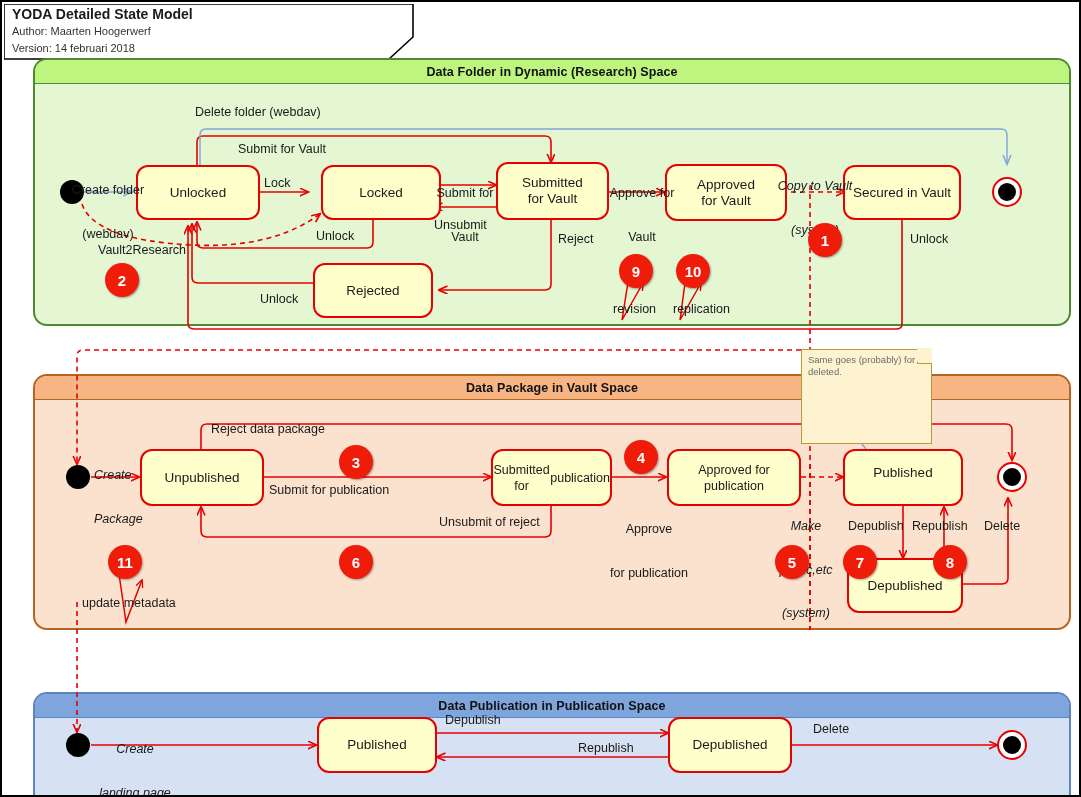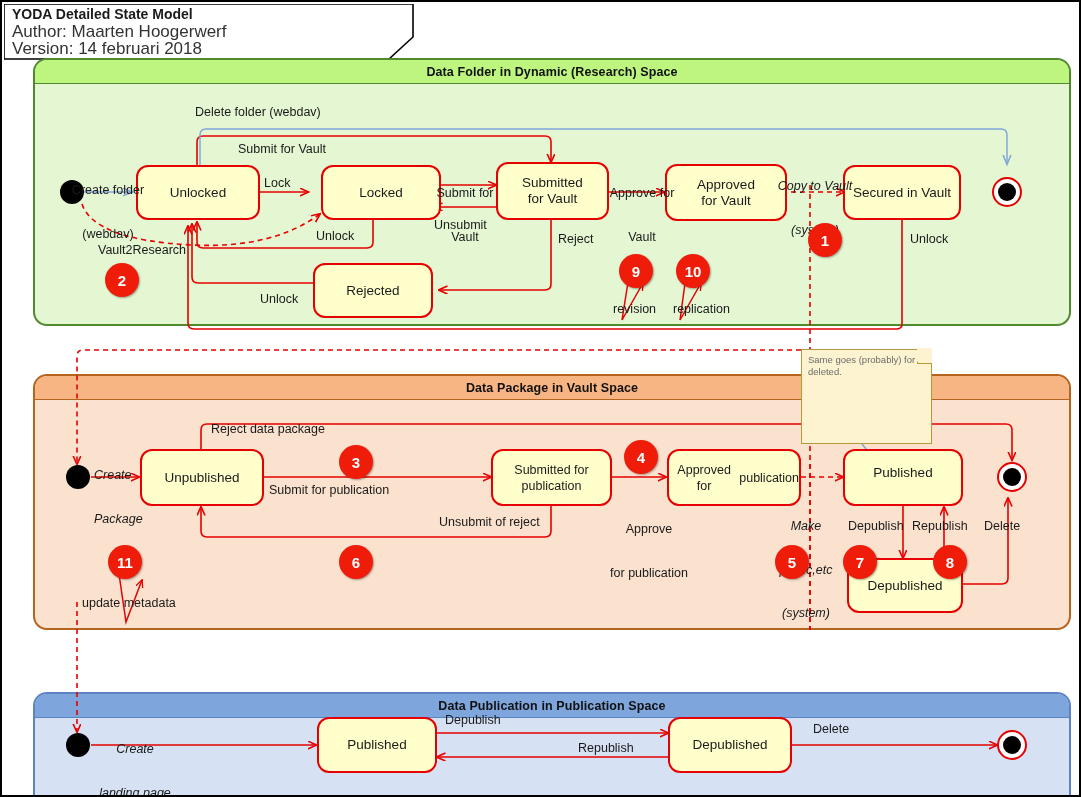--- a/index.html
+++ b/index.html
@@ -6,21 +6,21 @@
   body{width:1081px;height:797px;position:relative;
        font-family:"Liberation Sans","DejaVu Sans",sans-serif;
        -webkit-font-smoothing:antialiased;}
   #page{position:absolute;left:0;top:0;width:1081px;height:797px;overflow:hidden;
         border:2px solid #000;box-sizing:border-box;background:#fff;}
 
   
   #titleblock{position:absolute;left:2px;top:2px;width:410px;height:56px;}
   #titleblock .tb-txt{position:absolute;left:8px;top:2px;color:#1a1a1a;}
   .tb-title{font-size:14px;font-weight:bold;line-height:17px;}
-  .tb-line{font-size:17px;line-height:17px;color:#333;}
+  .tb-line{font-size:11px;line-height:17px;color:#333;}
 
   
   .lane{position:absolute;box-sizing:border-box;border-radius:14px;overflow:hidden;}
   .lane-head{position:absolute;left:0;top:0;right:0;height:24px;
              text-align:center;font-size:12.5px;font-weight:bold;color:#111;
              line-height:24px;letter-spacing:.1px;box-sizing:border-box;}
   .lane-body{position:absolute;left:0;right:0;bottom:0;top:24px;}
 
   #lane1{left:31px;top:56px;width:1038px;height:268px;border:2px solid #4f8a2f;background:#e4f6d2;}
   #lane1 .lane-head{background:#bdf57e;border-bottom:1px solid #4f8a2f;}
@@ -204,25 +204,25 @@
   </div>
   <div class="state" style="left:311px;top:261px;width:120px;height:55px;">
     <span>Rejected</span>
   </div>
   <div class="initial" style="left:58px;top:178px;"></div>
   <div class="final" style="left:990px;top:175px;"></div>
 
   <div class="state" style="left:138px;top:447px;width:124px;height:57px;">
     <span>Unpublished</span>
   </div>
-  <div class="state small" style="left:489px;top:447px;width:121px;height:57px;flex-direction:column;">
+  <div class="state small" style="left:489px;top:447px;width:121px;height:57px;flex-direction:row;">
     <span>Submitted for</span>
     <span>publication</span>
   </div>
-  <div class="state small" style="left:665px;top:447px;width:134px;height:57px;">
+  <div class="state small" style="left:665px;top:447px;width:134px;height:57px;flex-direction:column;">
     <span>Approved for</span>
     <span>publication</span>
   </div>
   <div class="state" style="left:841px;top:447px;width:120px;height:57px;align-items:flex-start;padding-top:14px;">
     <span>Published</span>
   </div>
   <div class="state" style="left:845px;top:556px;width:116px;height:55px;align-items:flex-start;padding-top:18px;">
     <span>Depublished</span>
   </div>
   <div class="initial" style="left:64px;top:463px;"></div>

